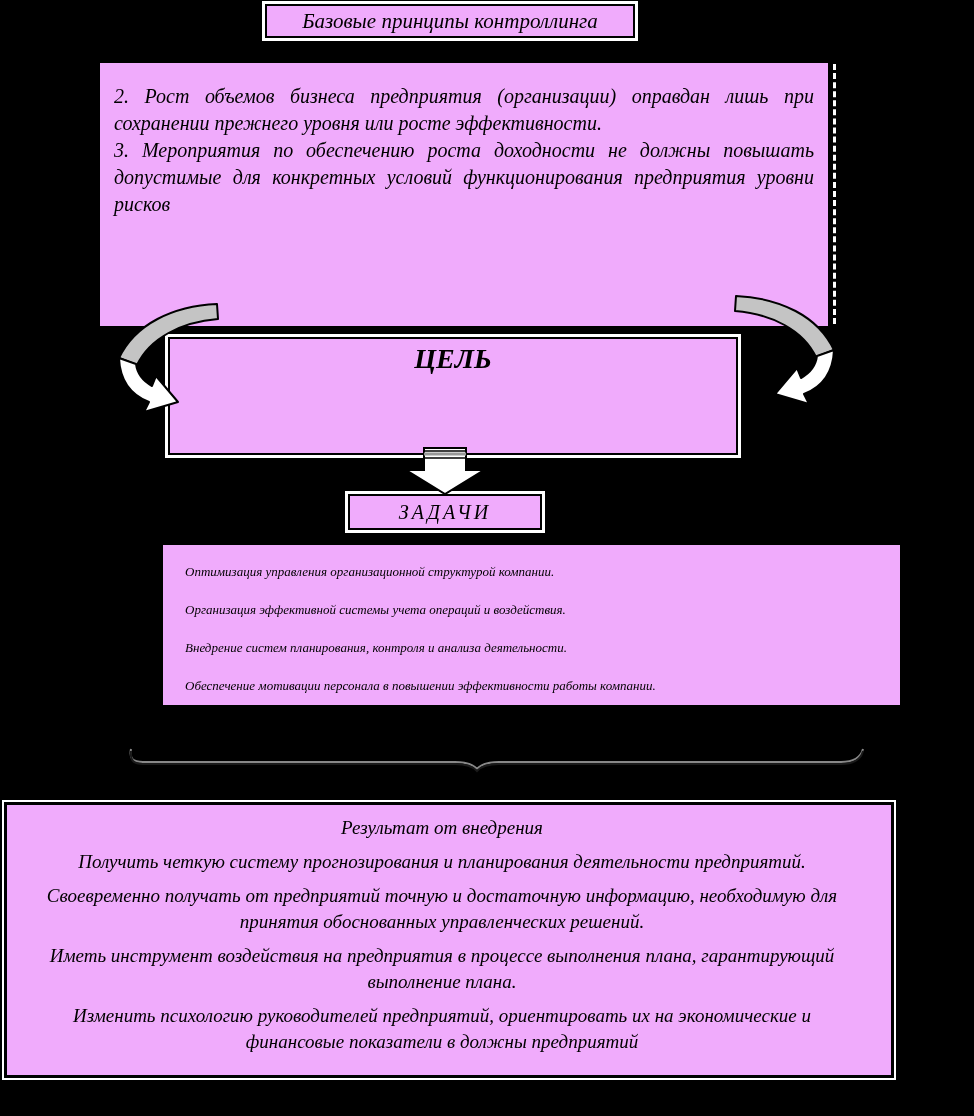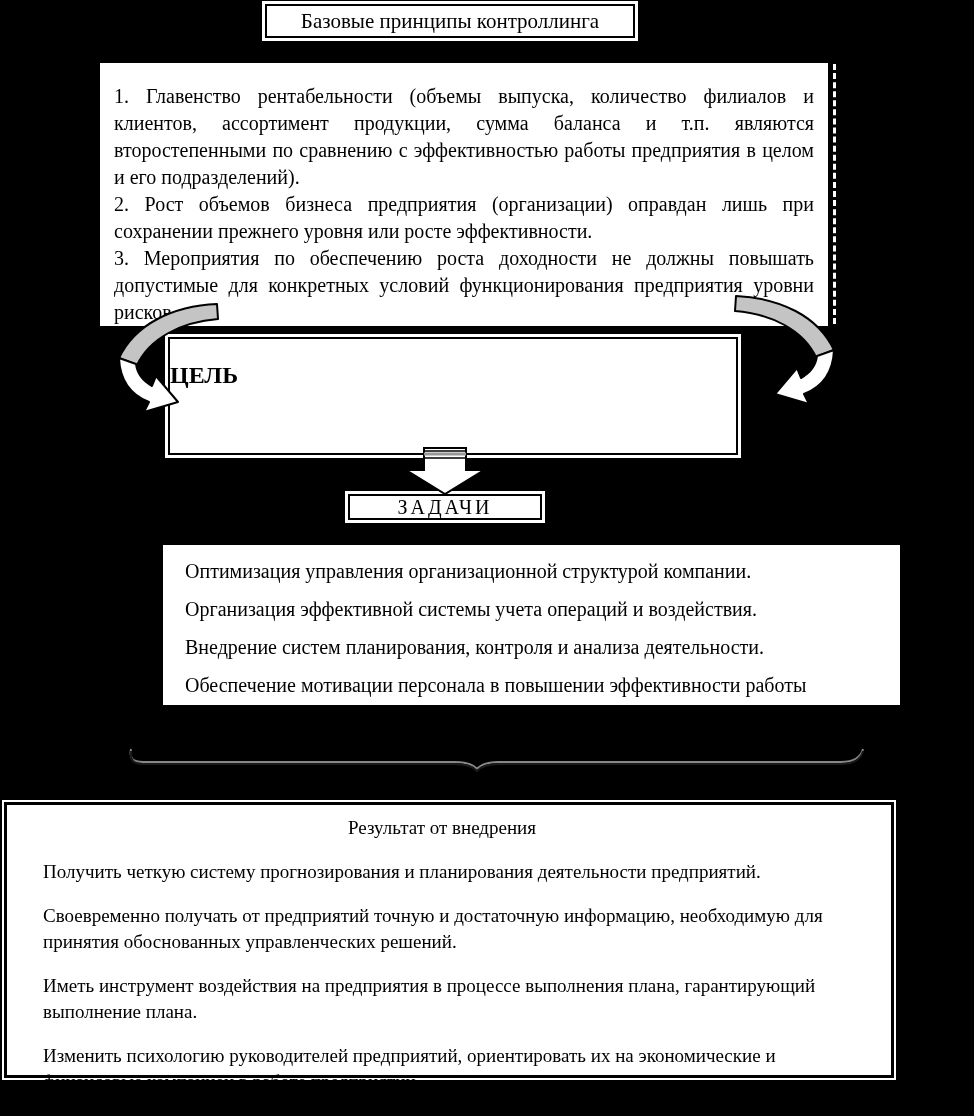--- a/index.html
+++ b/index.html
@@ -1,70 +1,69 @@
 <!DOCTYPE html>
 <html><head>
 <meta charset="utf-8">
 <style>
   html,body{margin:0;padding:0;background:#000;}
   #canvas{
     position:relative;width:974px;height:1116px;background:#000;overflow:hidden;
     font-family:"Liberation Serif","DejaVu Serif",serif;color:#000;
   }
-  .whitebox{position:absolute;background:#ffffff;box-sizing:border-box;}
+  .whitebox{position:absolute;background:#f0abfc;box-sizing:border-box;font-style:italic;}
   .bordered{border:2px solid #000;box-shadow:0 0 0 3px #fff;}
 
   
   #title-box{left:265px;top:4px;width:370px;height:34px;
     display:flex;align-items:center;justify-content:center;
     font-size:21px;z-index:2;}
 
   
   #principles-box{left:100px;top:63px;width:728px;height:263px;
     padding:20px 14px 0 14px;font-size:20px;line-height:27px;z-index:1;}
   #principles-box .pitem{text-align:justify;}
   #dashed-edge{position:absolute;left:833px;top:64px;height:260px;width:0;
     border-left:3px dashed #fff;z-index:1;}
 
   
   #goal-box{left:168px;top:337px;width:570px;height:118px;
-    padding-top:23px;font-weight:bold;
-    font-size:24px;line-height:27px;z-index:2;}
+    padding-top:6px;text-align:center;font-weight:bold;
+    font-size:28px;line-height:27px;z-index:2;}
 
   
-  #zadachi-box{left:348px;top:494px;width:194px;height:26px;
+  #zadachi-box{left:348px;top:494px;width:194px;height:36px;
     display:flex;align-items:center;justify-content:center;
     font-size:20px;letter-spacing:3px;z-index:2;}
 
   
   #tasks-box{left:163px;top:545px;width:737px;height:160px;
-    padding:14px 10px 0 22px;font-size:20px;line-height:25px;z-index:1;}
+    padding:14px 10px 0 22px;font-size:13px;line-height:25px;z-index:1;}
   #tasks-box .titem{margin:0 0 13px 0;max-width:645px;}
 
   
   #result-box{left:4px;top:802px;width:890px;height:276px;
     border:3px solid #000;box-shadow:0 0 0 2px #fff;
     padding:10px 32px 0 18px;font-size:19px;line-height:26px;z-index:1;}
   #result-title{text-align:center;margin:0 0 6px 0;}
-  #result-box .ritem{margin:18px;}
+  #result-box .ritem{margin:8px;text-align:center;}
 
   .arrow-abs{position:absolute;z-index:3;}
   svg{display:block;}
 </style>
 </head>
 <body>
 
 <div id="canvas">
 
   <div id="title-box" class="whitebox bordered">
     <span>Базовые принципы контроллинга</span>
   </div>
 
   <div id="principles-box" class="whitebox">
-    <div class="pitem">1. Главенство рентабельности (объемы выпуска, количество филиалов и клиентов, ассортимент продукции, сумма баланса и т.п. являются второстепенными по сравнению с эффективностью работы предприятия в целом и его подразделений).</div>
     <div class="pitem">2. Рост объемов бизнеса предприятия (организации) оправдан лишь при сохранении прежнего уровня или росте эффективности.</div>
     <div class="pitem">3. Мероприятия по обеспечению роста доходности не должны повышать допустимые для конкретных условий функционирования предприятия уровни рисков</div>
   </div>
   <div id="dashed-edge"></div>
 
   <div class="arrow-abs" style="left:95px;top:296px;">
     <svg width="130" height="125" viewBox="0 0 130 125">
       <path d="M 122,8 C 78,10 40,28 24,62 L 42,69 C 55,42 86,26 123,23 Z" fill="#c4c4c4" stroke="#000" stroke-width="2" stroke-linejoin="round"></path>
       <path d="M 24,62 C 25,85 36,99 54,106 L 49,116 L 83,106 L 61,80 L 57,90 C 46,84 42,76 41,68 Z" fill="#fff" stroke="#000" stroke-width="2" stroke-linejoin="round"></path>
     </svg>
@@ -107,16 +106,16 @@
       <path d="M 6,1 C 4,11 8,14 18,14 L 330,14 Q 346,14 352,21 Q 358,14 374,14 L 716,14 C 730,14 736,9 738,1" fill="none" stroke="#888" stroke-width="2"></path>
       <path d="M 6,3 C 5,13 9,16 18,16 L 330,16 Q 346,16 352,23 Q 358,16 374,16 L 716,16 C 730,16 736,11 738,3" fill="none" stroke="#1a1a1a" stroke-width="2"></path>
     </svg>
   </div>
 
   <div id="result-box" class="whitebox">
     <p id="result-title">Результат от внедрения</p>
     <p class="ritem">Получить четкую систему прогнозирования и планирования деятельности предприятий.</p>
     <p class="ritem">Своевременно получать от предприятий точную и достаточную информацию, необходимую для принятия обоснованных управленческих решений.</p>
     <p class="ritem">Иметь инструмент воздействия на предприятия в процессе выполнения плана, гарантирующий выполнение плана.</p>
-    <p class="ritem">Изменить психологию руководителей предприятий, ориентировать их на экономические и финансовые компанией в работе предприятий</p>
+    <p class="ritem">Изменить психологию руководителей предприятий, ориентировать их на экономические и финансовые показатели в должны предприятий</p>
   </div>
 
 </div>
 
 </body></html>

